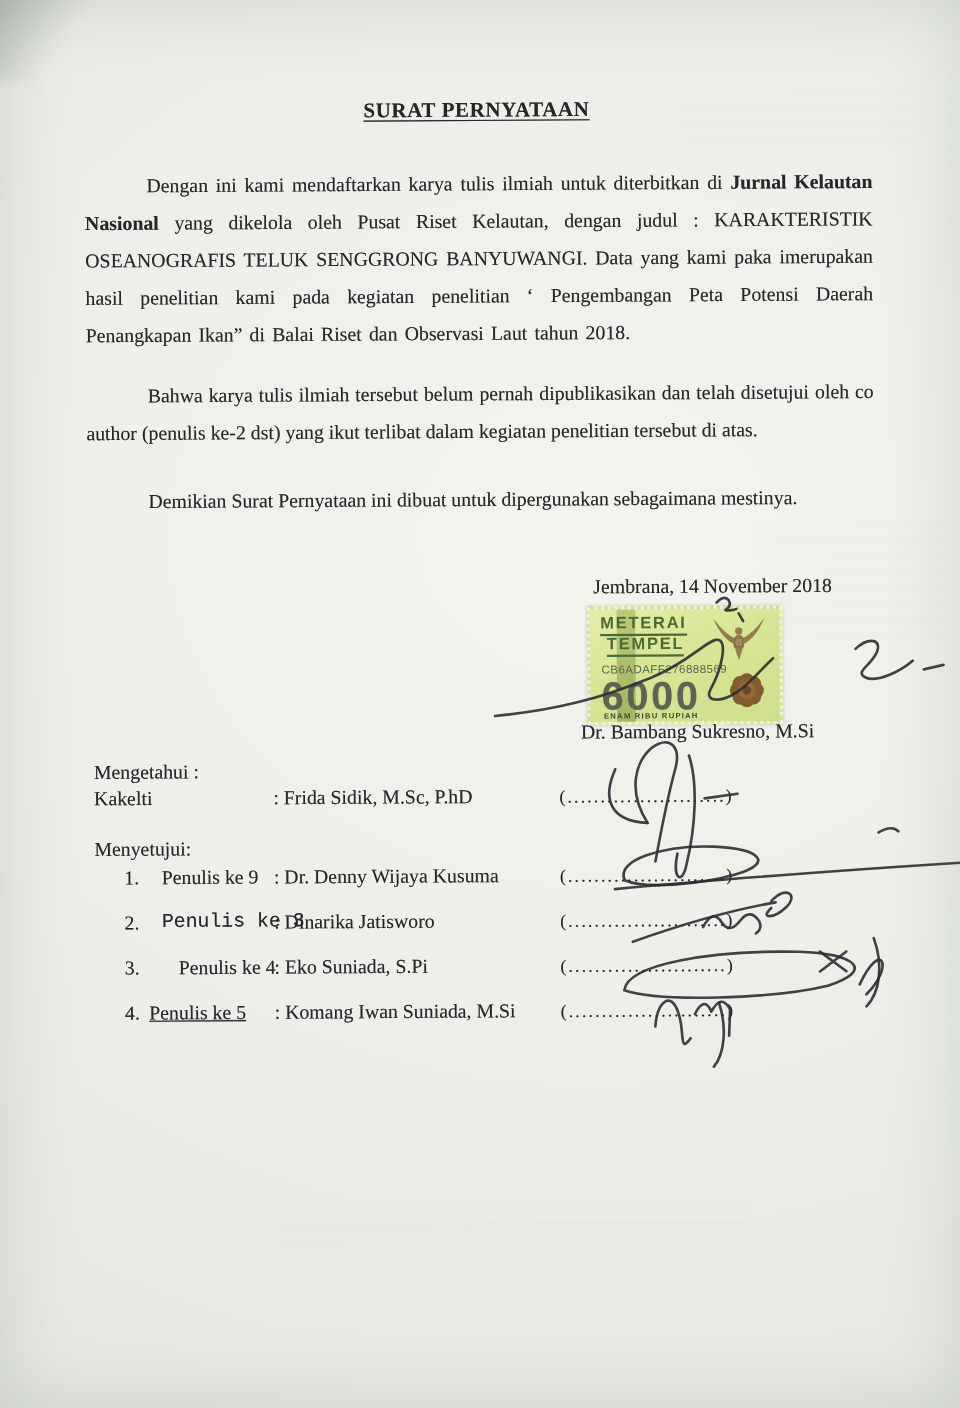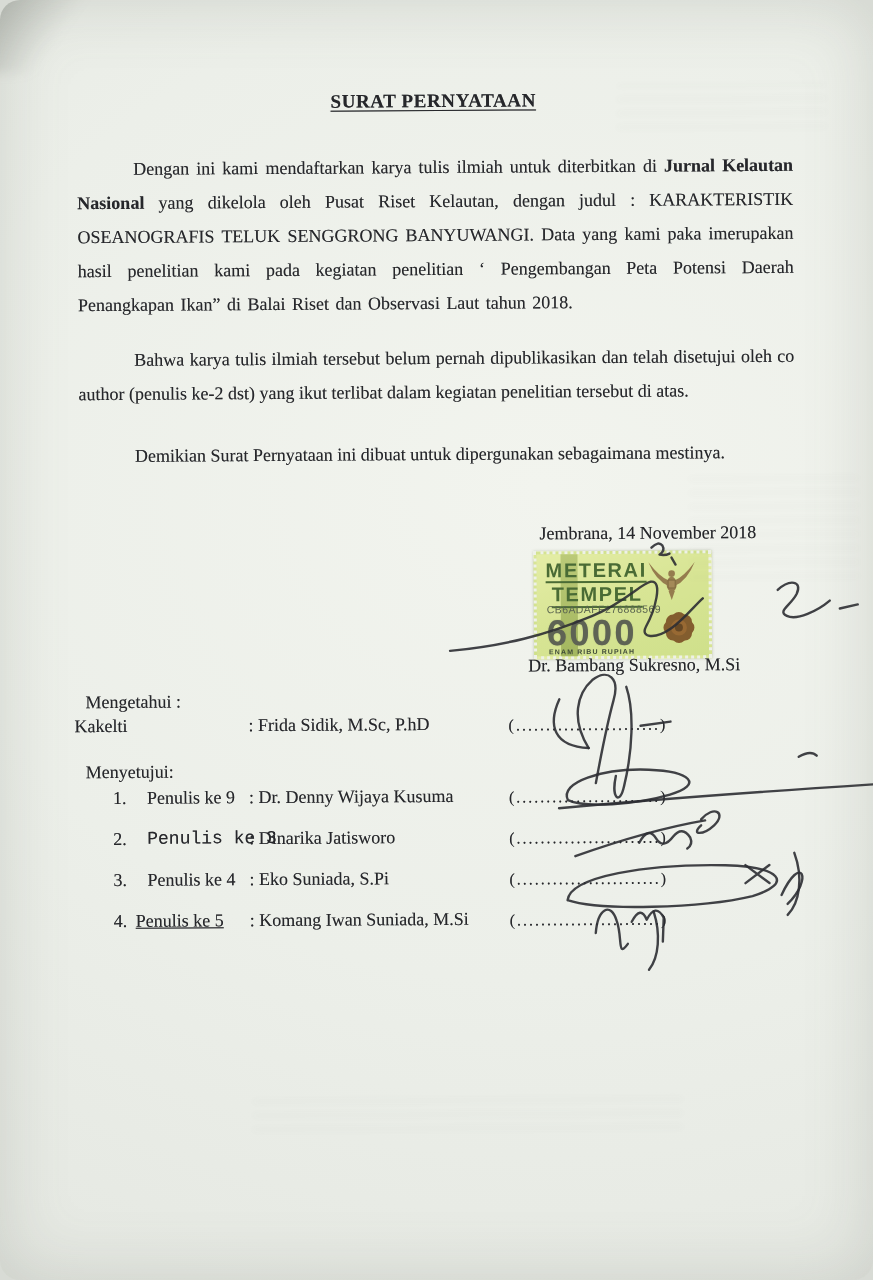--- a/index.html
+++ b/index.html
@@ -2,21 +2,20 @@
 <html><head>
 <meta charset="utf-8">
 <style>
   html,body { margin:0; padding:0; background:#d8dbd5; }
   #page {
     position:relative; width:873px; height:1280px; overflow:hidden;
     background:
       radial-gradient(1100px 900px at 62% 38%, #f2f4ee 0%, #ecefe9 55%, #e5e8e2 100%);
     font-family:"Liberation Serif", serif;
     color:#26272b;
-    border-radius:20px;
   }
   #page::after { content:""; position:absolute; inset:0; pointer-events:none;
     box-shadow: inset 0 0 70px rgba(95,100,92,.20); }
   .corner-tl { position:absolute; top:-22px; left:-34px; width:150px; height:95px;
     background:linear-gradient(125deg, rgba(105,110,102,.55), rgba(105,110,102,0) 62%);
     filter:blur(6px); pointer-events:none; }
   .sheet { position:absolute; inset:0; transform:rotate(-0.35deg); transform-origin:50% 50%; }
 
   .title { position:absolute; top:90px; left:0; width:100%; text-align:center;
     font-size:19px; font-weight:700; letter-spacing:.6px;
@@ -37,21 +36,21 @@
   
   .stamp { position:absolute; top:552px; left:534px; width:178px; height:108px;
     box-sizing:border-box;
     background:linear-gradient(160deg,#e4eda6 0%, #d8e595 45%, #cfe08b 100%);
     border:3px dotted #eef1e8;
     box-shadow:0 0 3px rgba(90,100,60,.35); }
   .stamp-band { position:absolute; left:24px; top:0; bottom:0; width:17px;
     background:linear-gradient(180deg, rgba(148,168,78,.50), rgba(134,156,66,.62)); }
   .stamp-words-block { position:absolute; left:9px; top:5px; }
   .stamp-word { display:table; font-family:"Liberation Sans", sans-serif; font-weight:700;
-    color:#4a6b35; font-size:20px; letter-spacing:1.6px;
+    color:#4a6b35; font-size:15px; letter-spacing:1.6px;
     border-bottom:2px solid #4a6b35; line-height:1.12; }
   .stamp-word.second { margin-left:6px;text-align:right; }
   .stamp-serial { position:absolute; left:10px; top:49px; font-family:"Liberation Sans", sans-serif;
     font-size:10.5px; color:#5c6650; letter-spacing:.4px; }
   .stamp-value { position:absolute; left:10px; top:61px; font-family:"Liberation Sans", sans-serif;
     font-weight:700; font-size:36px; color:#5e6354; letter-spacing:2.5px; line-height:1;
     text-shadow:0 0 1px rgba(80,90,70,.5); }
   .stamp-value-words { position:absolute; left:12px; top:94px; font-family:"Liberation Sans", sans-serif;
     font-weight:700; font-size:7px; color:#3f4a38; letter-spacing:1.1px; }
   .garuda { position:absolute; right:12px; top:4px; opacity:.85; }
@@ -108,41 +107,41 @@
           <rect x="8" y="8" width="26" height="26" rx="7" transform="rotate(45 21 21)"></rect>
         </g>
         <circle cx="21" cy="21" r="8" fill="#935f2c"></circle>
         <circle cx="21" cy="21" r="4" fill="#5e3c1b"></circle>
       </svg>
     </div>
 
     <span class="line" style="top:656px; left:528px;">Dr. Bambang Sukresno, M.Si</span>
 
     <span class="line" style="top:690px; left:85px;">Mengetahui :</span>
-    <span class="line" style="top:714px; left:74px;">Kakelti</span>
+    <span class="line" style="top:714px; left:85px;">Kakelti</span>
     <span class="line" style="top:714px; left:248px;">: Frida Sidik, M.Sc, P.hD</span>
     <span class="line paren" style="top:717px; left:508px;">(........................)</span>
 
     <span class="line" style="top:760px; left:85px;">Menyetujui:</span>
 
     <div>
       <span class="line" style="top:786px; left:112px;">1.</span>
       <span class="line" style="top:786px; left:146px;">Penulis ke 9</span>
       <span class="line" style="top:786px; left:248px;">: Dr. Denny Wijaya Kusuma</span>
       <span class="line paren" style="top:789px; left:508px;">(........................)</span>
     </div>
     <div>
       <span class="line" style="top:827px; left:112px;">2.</span>
       <span class="line" style="top:827px; left:146px;font-family:Liberation Mono, monospace;">Penulis ke 3</span>
       <span class="line" style="top:827px; left:248px;">: Dinarika Jatisworo</span>
       <span class="line paren" style="top:830px; left:508px;">(........................)</span>
     </div>
     <div>
       <span class="line" style="top:868px; left:112px;">3.</span>
-      <span class="line" style="top:868px; left:146px;text-align:right;">Penulis ke 4</span>
+      <span class="line" style="top:868px; left:161px;text-align:right;">Penulis ke 4</span>
       <span class="line" style="top:868px; left:248px;">: Eko Suniada, S.Pi</span>
       <span class="line paren" style="top:871px; left:508px;">(........................)</span>
     </div>
     <div>
       <span class="line" style="top:909px; left:112px;">4.</span>
       <span class="line" style="top:909px; left:134px;text-decoration:underline;">Penulis ke 5</span>
       <span class="line" style="top:909px; left:248px;">: Komang Iwan Suniada, M.Si</span>
       <span class="line paren" style="top:912px; left:508px;">(........................)</span>
     </div>
 

